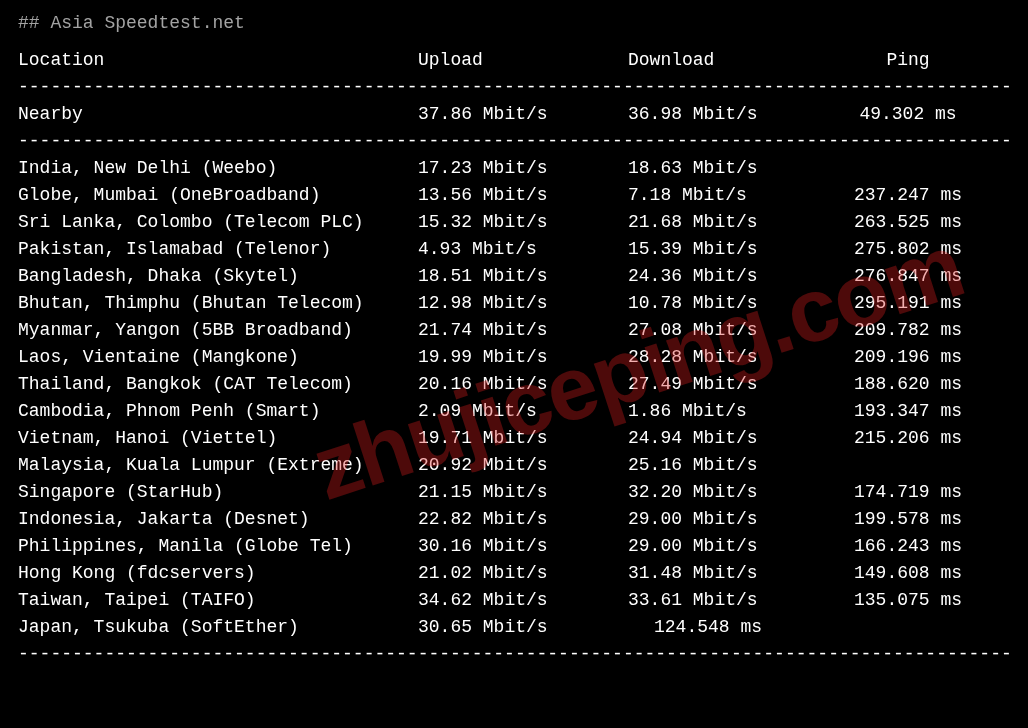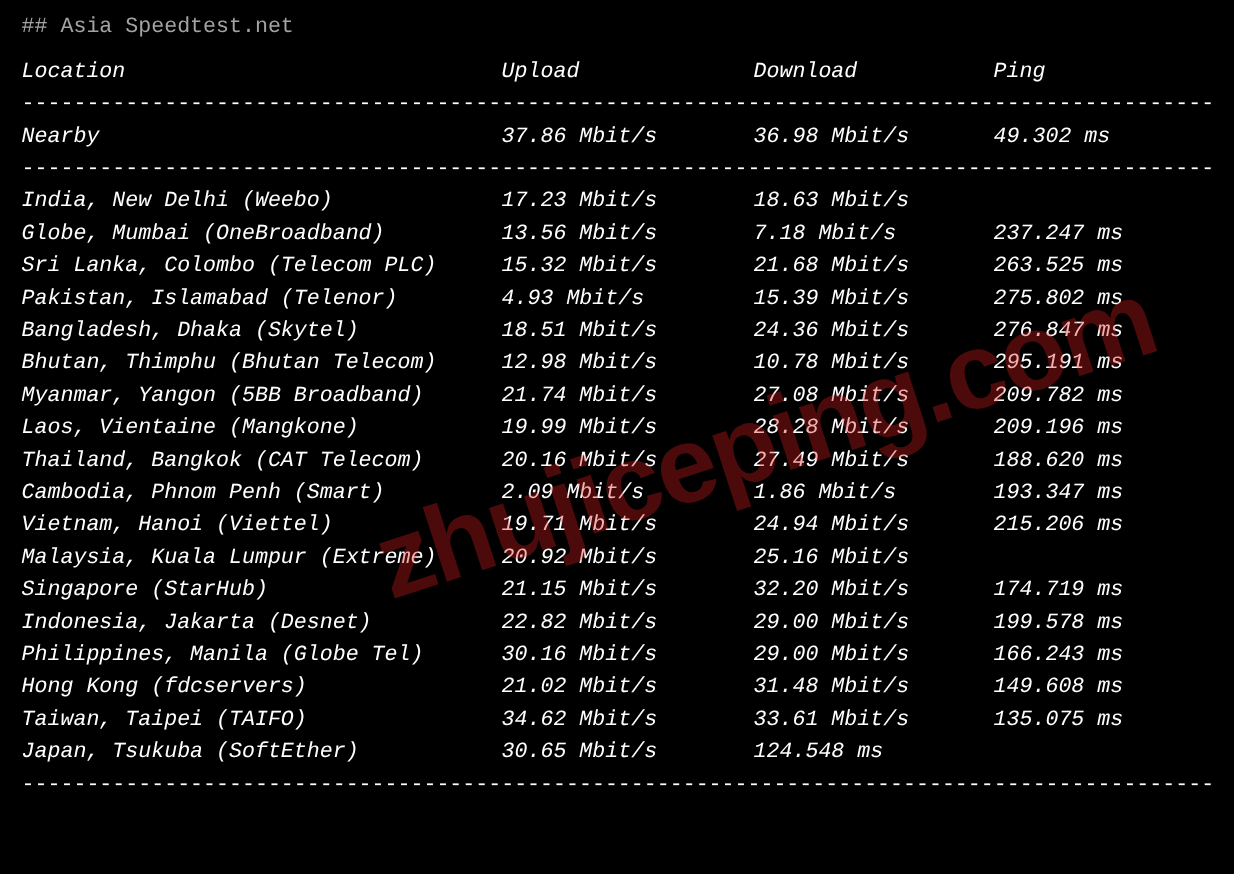--- a/index.html
+++ b/index.html
@@ -16,26 +16,25 @@
     position: relative;
     overflow: hidden;
   }
   .title {
     color: #a3a3a3;
     margin-bottom: 10px;
   }
   .row {
     display: flex;
     white-space: pre;
-    font-style: italic;
   }
   .col-loc  { width: 400px; }
   .col-up   { width: 210px; }
   .col-down { width: 200px; }
-  .col-ping { width: 160px; text-align: left; }
+  .col-ping { width: 160px; text-align: center; }
   .divider {
     color: #fff;
     letter-spacing: 0;
     white-space: pre;
     overflow: hidden;
   }
   .watermark {
     position: absolute;
     top: 300px;
     left: 300px;

